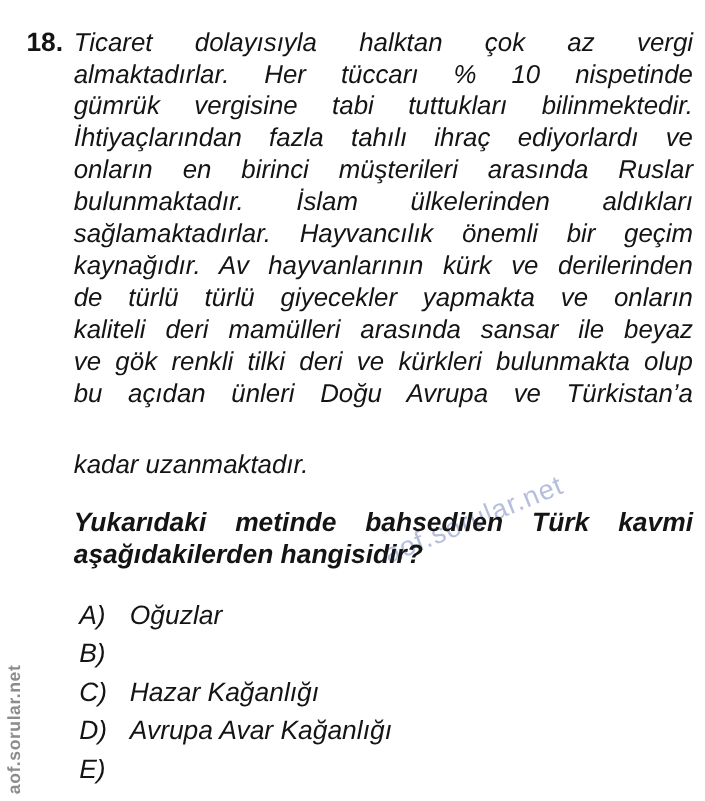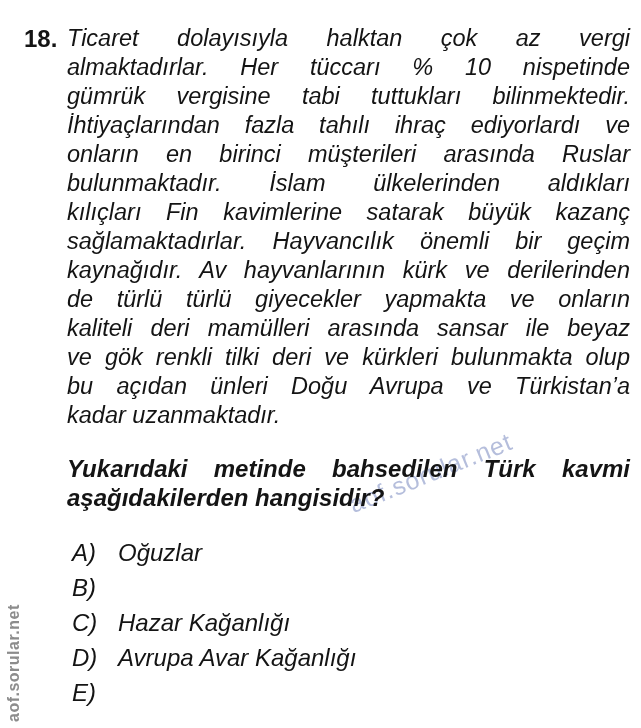--- a/index.html
+++ b/index.html
@@ -53,21 +53,21 @@
     z-index:1;
     font-style:italic;
   }
   .body-line {
     font-size:23.5px;
     line-height:29px;
     text-align:justify;
     text-align-last:justify;
     white-space:nowrap; 
   }
-  .body-line.last { text-align-last:left; }
+  .body-line.last { text-align-last:left;margin-top:36px; }
   .stem { margin-top:24px; font-weight:bold; }
   .stem-line {
     font-size:24px;
     line-height:29px;
     text-align:justify;
     text-align-last:justify;
     white-space:nowrap;
   }
   .stem-line.last { text-align-last:left; }
   .options { margin-top:28px; }
@@ -97,21 +97,20 @@
 
   <div class="content">
 
     <div class="body">
       <div class="body-line">Ticaret dolayısıyla halktan çok az vergi</div>
       <div class="body-line">almaktadırlar. Her tüccarı % 10 nispetinde</div>
       <div class="body-line">gümrük vergisine tabi tuttukları bilinmektedir.</div>
       <div class="body-line">İhtiyaçlarından fazla tahılı ihraç ediyorlardı ve</div>
       <div class="body-line">onların en birinci müşterileri arasında Ruslar</div>
       <div class="body-line">bulunmaktadır. İslam ülkelerinden aldıkları</div>
-      <div class="body-line">kılıçları Fin kavimlerine satarak büyük kazanç</div>
       <div class="body-line">sağlamaktadırlar. Hayvancılık önemli bir geçim</div>
       <div class="body-line">kaynağıdır. Av hayvanlarının kürk ve derilerinden</div>
       <div class="body-line">de türlü türlü giyecekler yapmakta ve onların</div>
       <div class="body-line">kaliteli deri mamülleri arasında sansar ile beyaz</div>
       <div class="body-line">ve gök renkli tilki deri ve kürkleri bulunmakta olup</div>
       <div class="body-line">bu açıdan ünleri Doğu Avrupa ve Türkistan’a</div>
       <div class="body-line last">kadar uzanmaktadır.</div>
     </div>
 
     <div class="stem">

